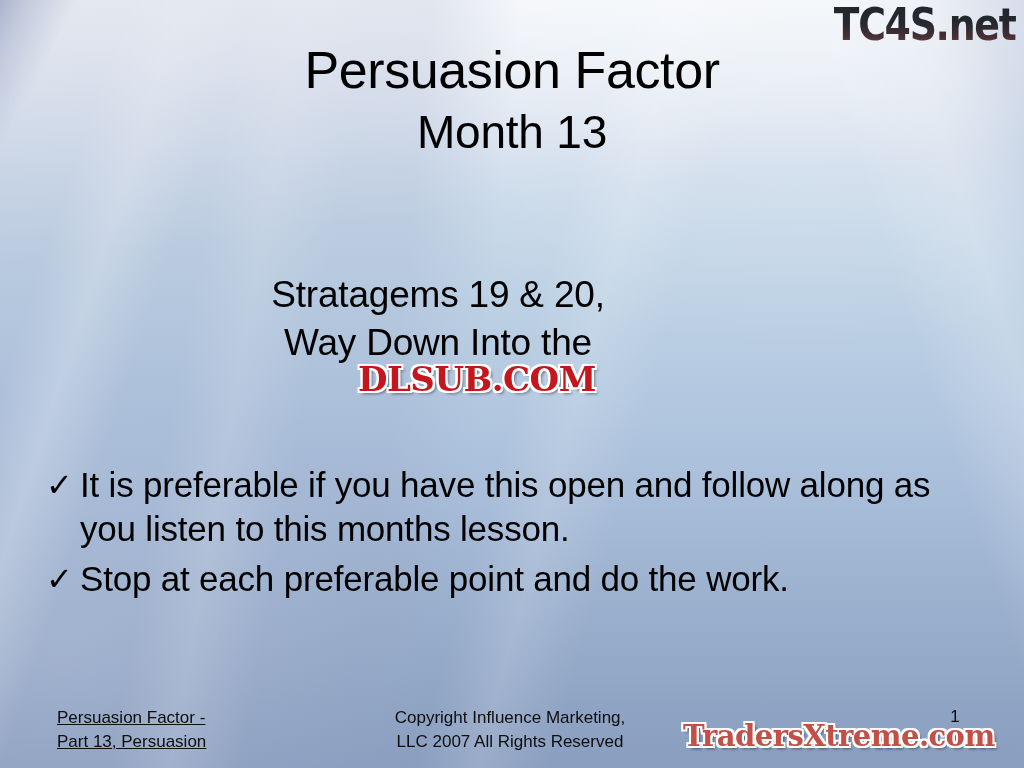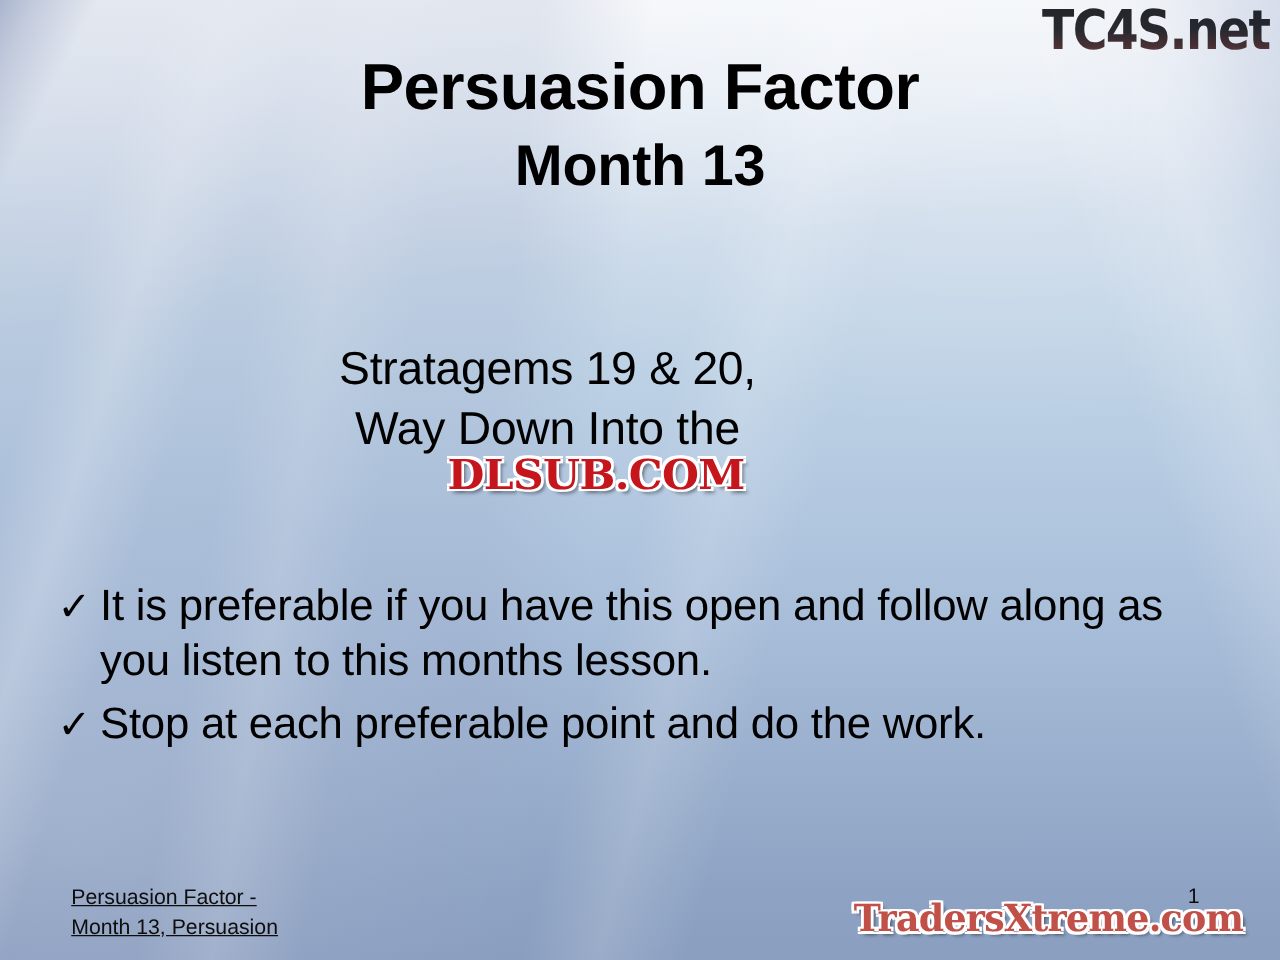--- a/index.html
+++ b/index.html
@@ -55,21 +55,20 @@
       linear-gradient(96deg, rgba(140,155,190,0.18) 430px, rgba(255,255,255,0) 520px);
   }
 
   
   .title-block {
     position: absolute;
     left: 0;
     top: 38px;
     width: 1024px;
     text-align: center;
-    font-weight: bold;
   }
   .title-line-1 {
     font-size: 52px;
     line-height: 64px;
     letter-spacing: -0.4px;
     white-space: nowrap;
   }
   .title-line-2,
   .title-line-3 {
     font-size: 46px;
@@ -248,22 +247,26 @@
       <span class="bullet-text">It is preferable if you have this open and follow along as you listen to this months lesson.</span>
     </div>
     <div class="bullet-row">
       <span class="bullet-mark">✓</span>
       <span class="bullet-text">Stop at each preferable point and do the work.</span>
     </div>
   </div>
 
   <div class="footer-left">
     <div>Persuasion Factor -</div>
-    <div>Month 13, Persuasion</div>
-  </div>
-
+    <div>Part 13, Persuasion</div>
+  </div>
+
+  <div class="footer-center">
+    <div>Copyright Influence Marketing,</div>
+    <div>LLC 2007 All Rights Reserved</div>
+  </div>
 
   <div class="page-number">1</div>
 
   <div class="wm-tc4s">TC4S.net</div>
   <div class="logo-traders">TradersXtreme.com</div>
 
 </div>
 
 </body></html>

